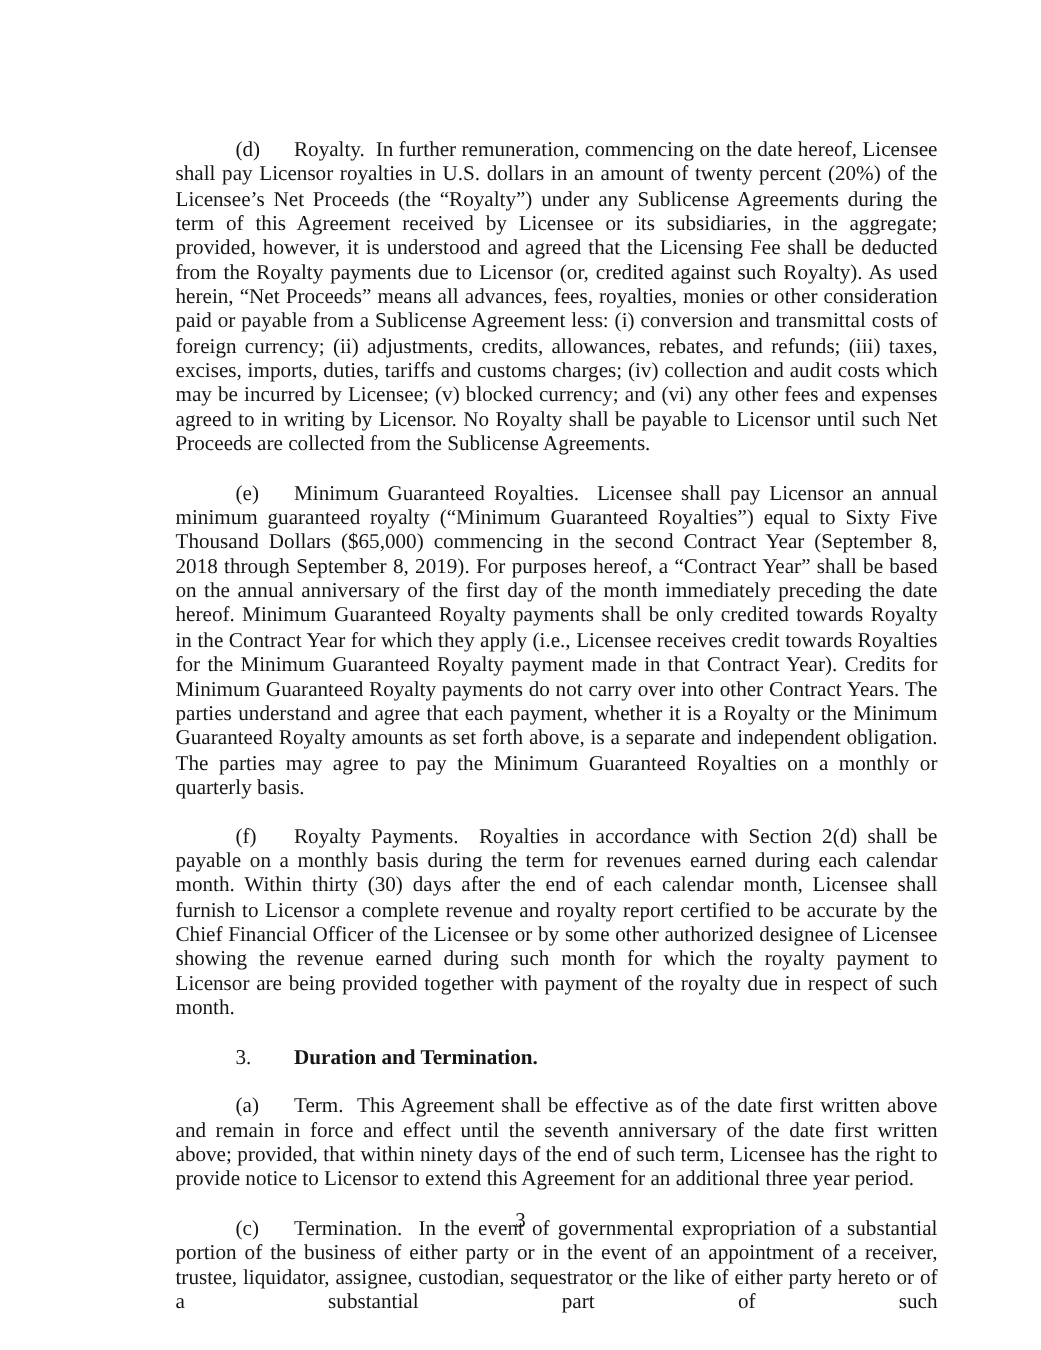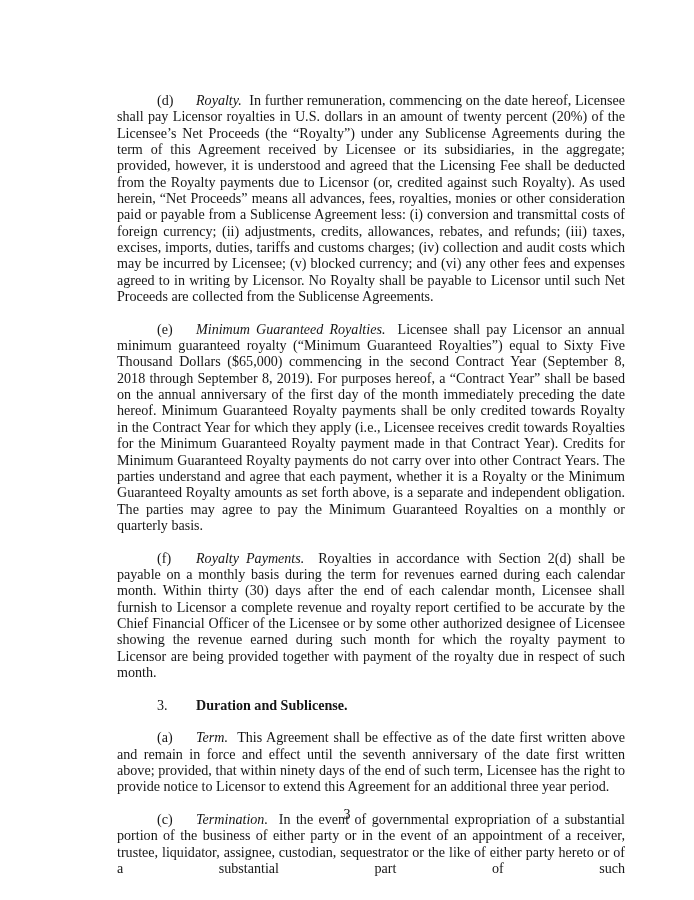--- a/index.html
+++ b/index.html
@@ -27,21 +27,20 @@
       margin: 0 0 16.3px 0;
       text-align: justify;
       text-indent: 40px;
     }
     .label {
       display: inline-block;
       text-indent: 0;
       width: 39px;
     }
     .heading-it {
-      font-style: italic;
     }
     .section-heading {
       margin: 0 0 16.3px 0;
       text-indent: 40px;
     }
     .section-heading .label {
       width: 39px;
     }
     .section-heading .title {
       font-weight: bold;
@@ -76,21 +75,21 @@
 
   <p class="para">
     <span class="label">(e)</span><span class="heading-it">Minimum Guaranteed Royalties.</span>&nbsp; <span>Licensee shall pay Licensor an annual minimum guaranteed royalty (“Minimum Guaranteed Royalties”) equal to Sixty Five Thousand Dollars ($65,000) commencing in the second Contract Year (September 8, 2018 through September 8, 2019).  For purposes hereof, a “Contract Year” shall be based on the annual anniversary of the first day of the month immediately preceding the date hereof.  Minimum Guaranteed Royalty payments shall be only credited towards Royalty in the Contract Year for which they apply (i.e., Licensee receives credit towards Royalties for the Minimum Guaranteed Royalty payment made in that Contract Year).  Credits for Minimum Guaranteed Royalty payments do not carry over into other Contract Years. The parties understand and agree that each payment, whether it is a Royalty or the Minimum Guaranteed Royalty amounts as set forth above, is a separate and independent obligation.  The parties may agree to pay the Minimum Guaranteed Royalties on a monthly or quarterly basis.</span>
   </p>
 
   <p class="para">
     <span class="label">(f)</span><span class="heading-it">Royalty Payments.</span>&nbsp; <span>Royalties in accordance with Section 2(d) shall be payable on a monthly basis during the term for revenues earned during each calendar month.  Within thirty (30) days after the end of each calendar month, Licensee shall furnish to Licensor a complete revenue and royalty report certified to be accurate by the Chief Financial Officer of the Licensee or by some other authorized designee of Licensee showing the revenue earned during such month for which the royalty payment to Licensor are being provided together with payment of the royalty due in respect of such month.</span>
   </p>
 
   <p class="section-heading">
-    <span class="label">3.</span><span class="title">Duration and Sublicense.</span>
+    <span class="label">3.</span><span class="title">Duration and Termination.</span>
   </p>
 
   <p class="para">
     <span class="label">(a)</span><span class="heading-it">Term.</span>&nbsp; <span>This Agreement shall be effective as of the date first written above and remain in force and effect until the seventh anniversary of the date first written above; provided, that within ninety days of the end of such term, Licensee has the right to provide notice to Licensor to extend this Agreement for an additional three year period.</span>
   </p>
 
 
   <p class="para" style="text-align-last: justify;">
     <span class="label">(c)</span><span class="heading-it">Termination.</span>&nbsp; <span>In the event of governmental expropriation of a substantial portion of the business of either party or in the event of an appointment of a receiver, trustee, liquidator, assignee, custodian, sequestrator or the like of either party hereto or of a substantial part of such</span>
   </p>

